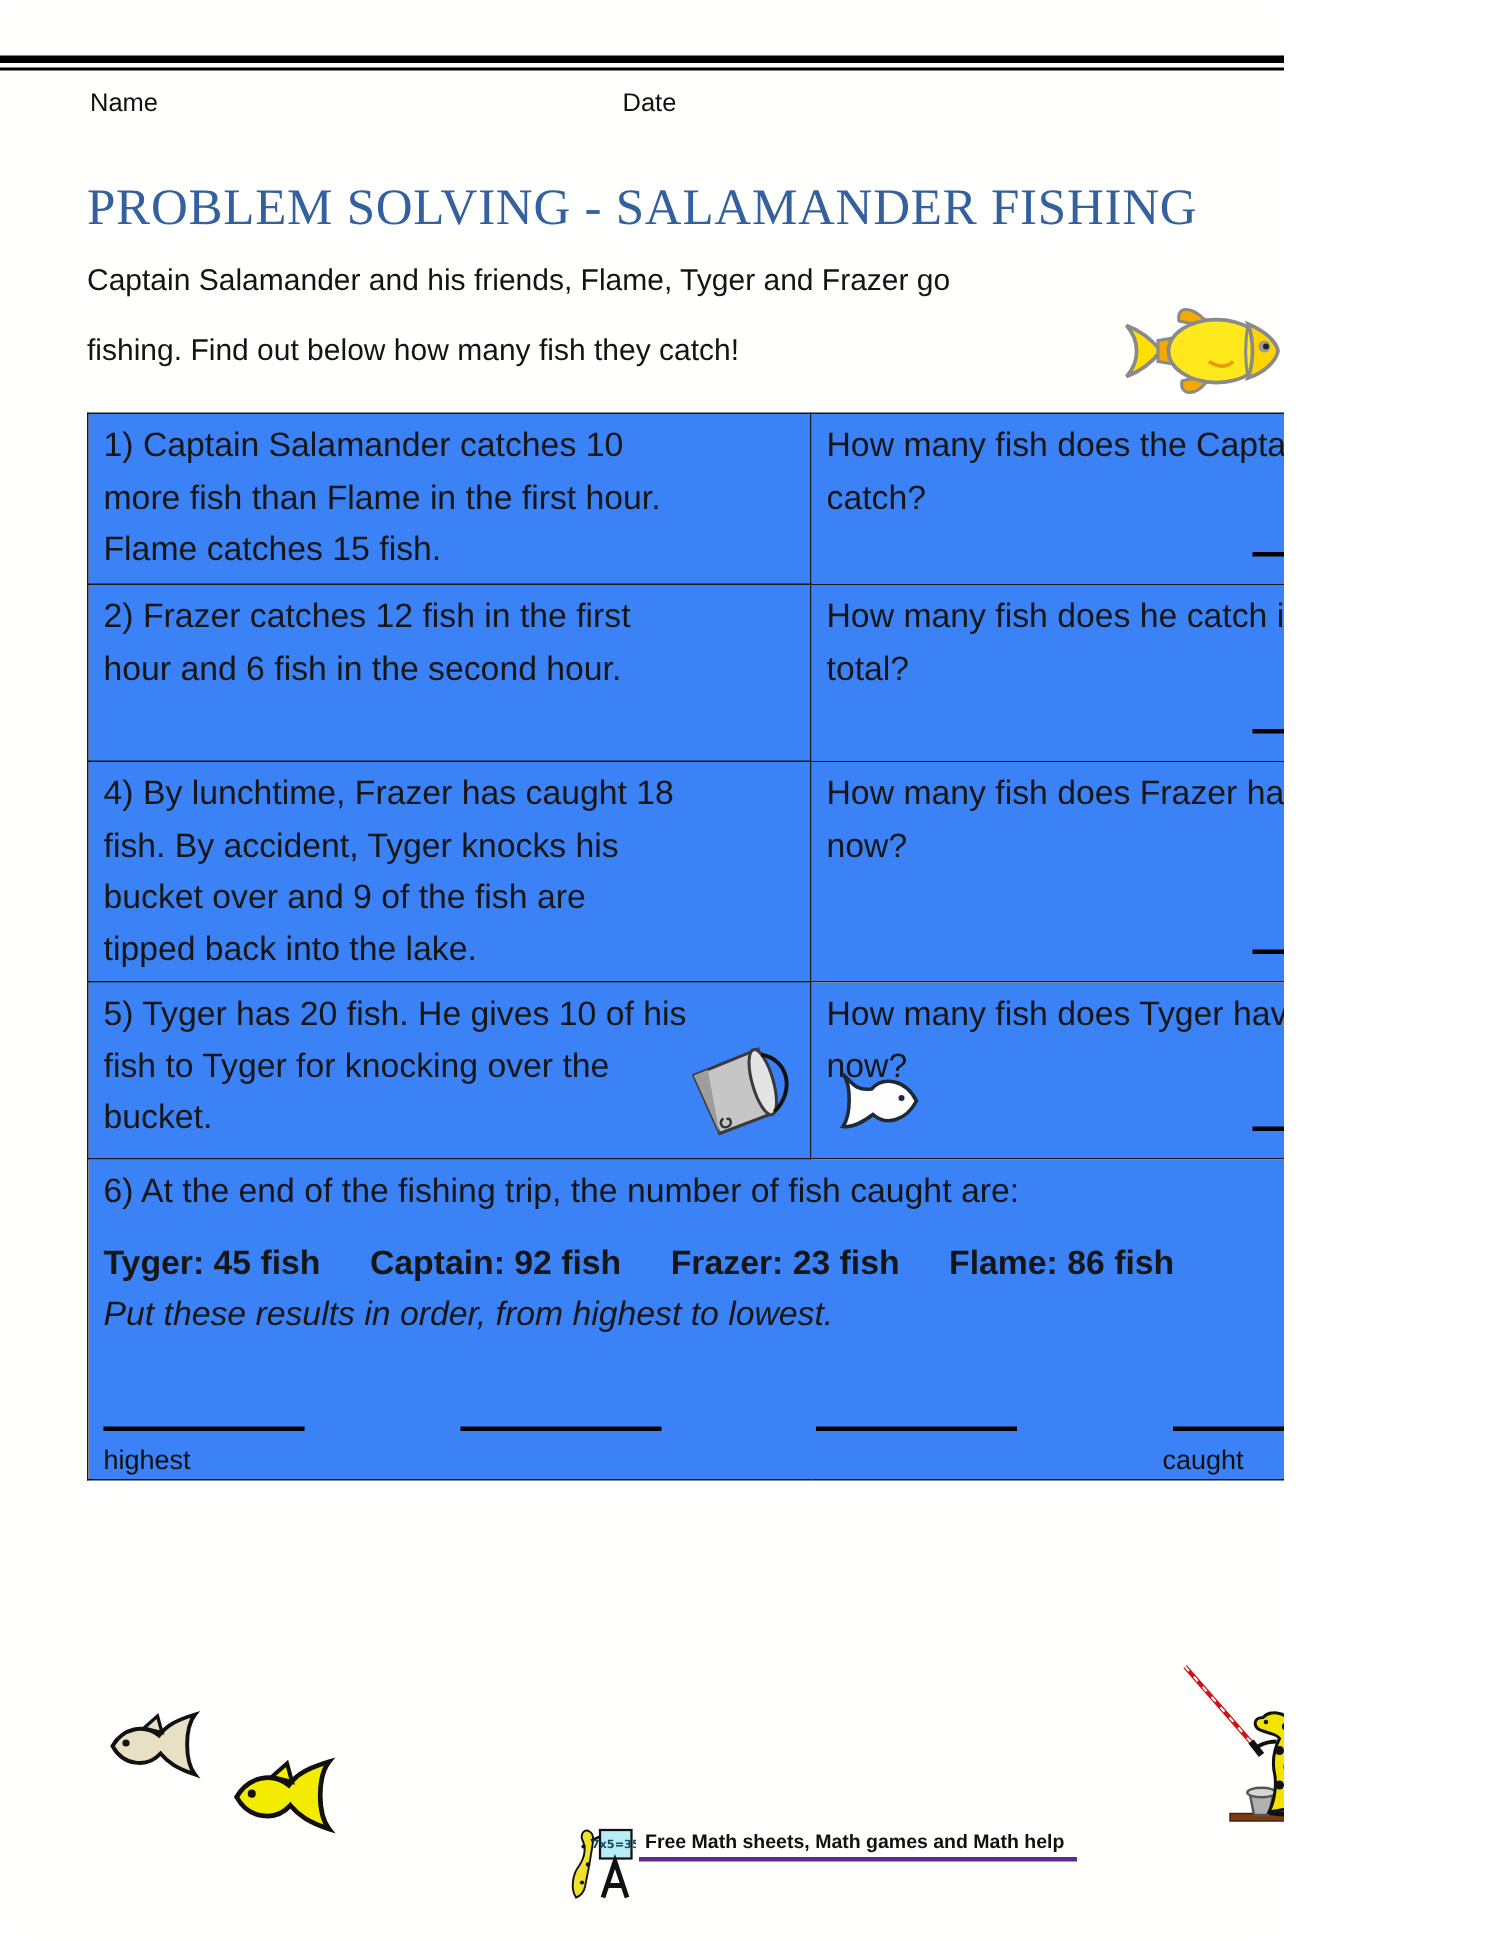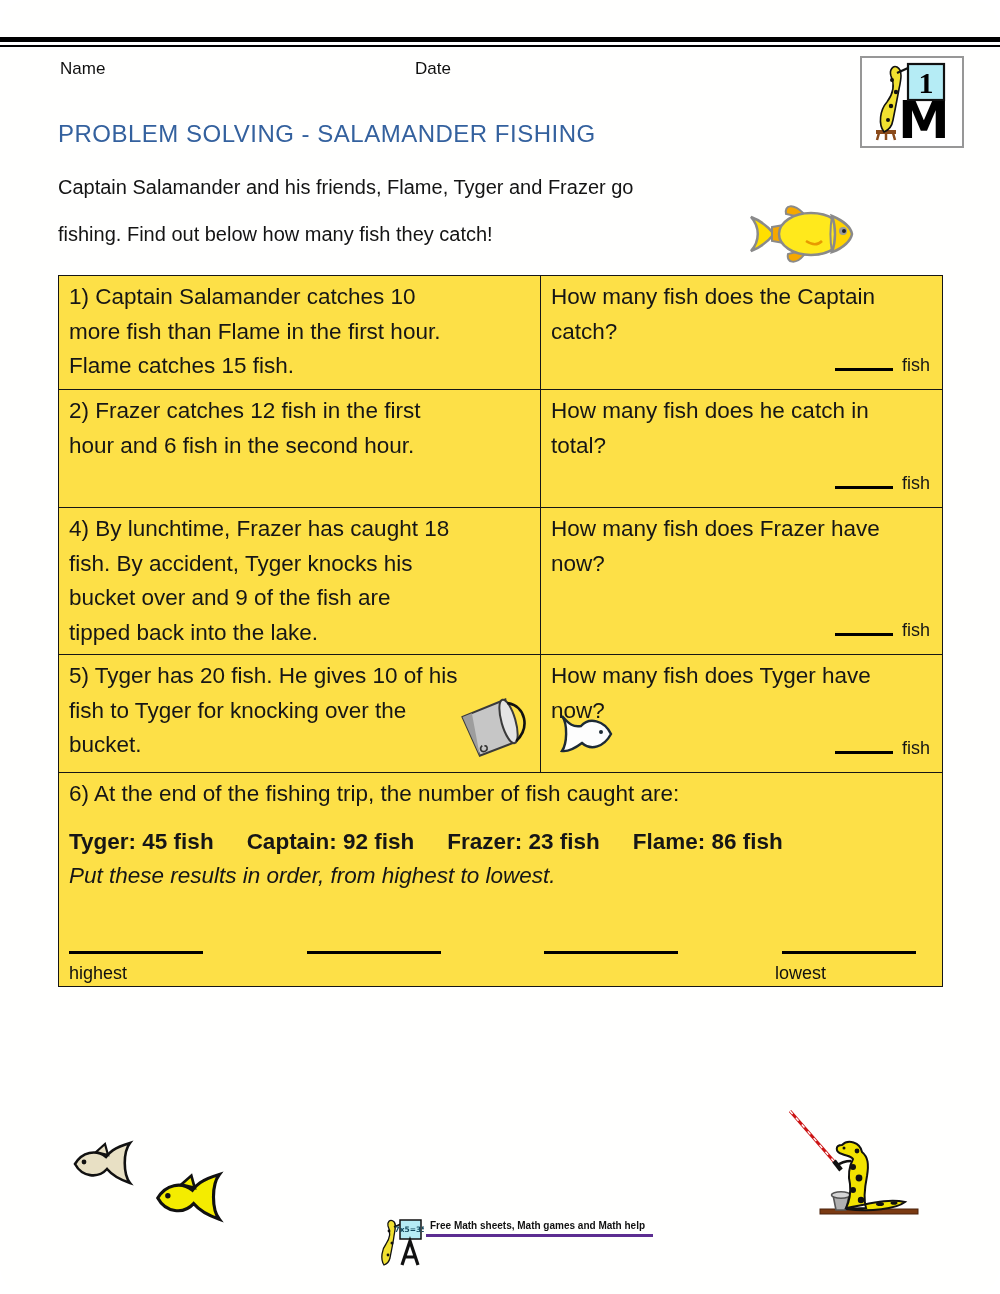--- a/index.html
+++ b/index.html
@@ -1,36 +1,36 @@
 <!DOCTYPE html>
 <html><head>
 <meta charset="utf-8">
 <style>
   html,body{margin:0;padding:0;background:#fff;}
-  .page{position:relative;width:1000px;height:1294px;background:#fffffe;overflow:hidden;
+  .page{position:relative;width:856px;height:1294px;background:#fffffe;overflow:hidden;
         font-family:"Liberation Sans",sans-serif;color:#161616;border-radius:28px;}
 
   .top-rule{position:absolute;left:0;top:37px;width:1000px;height:3px;background:#fff;
             border-top:5px solid #000;border-bottom:2px solid #000;}
 
   .meta-label{position:absolute;top:59px;font-size:17px;color:#101010;}
   .meta-name{left:60px;}  .meta-date{left:415px;}
 
   .logo-box{position:absolute;left:860px;top:56px;width:100px;height:88px;border:2px solid #979797;background:#fff;}
 
-  .page-title{position:absolute;left:58px;top:120px;font-family:Liberation Sans, sans-serif;
-              font-size:24px;color:#34619e;letter-spacing:.5px;white-space:nowrap;}
+  .page-title{position:absolute;left:58px;top:120px;font-family:Liberation Serif, serif;
+              font-size:34px;color:#34619e;letter-spacing:.5px;white-space:nowrap;}
 
   .intro{position:absolute;left:58px;top:164px;font-size:20px;line-height:47px;
          white-space:pre-line;color:#141414;}
   .intro-fish{position:absolute;left:748px;top:201px;}
 
   table.problems{position:absolute;left:58px;top:275px;width:884px;border-collapse:collapse;table-layout:fixed;}
   table.problems td{border:1px solid #161616;vertical-align:top;padding:4px 10px;
-                    font-size:22.5px;line-height:34.5px;box-sizing:border-box;background:#fde047;}
+                    font-size:22.5px;line-height:34.5px;box-sizing:border-box;background:#3b82f6;}
   td.qcell{position:relative;}
   .pre{white-space:pre-line;}
   .answer{position:absolute;right:12px;bottom:7px;white-space:nowrap;font-size:18px;}
   .blank{display:inline-block;width:58px;height:18px;border-bottom:3px solid #000;margin-right:9px;}
 
   .r1 td{height:114px;} .r2 td{height:118px;} .r3 td{height:115px;}
   .r4 td{height:143px;} .r5 td{height:118px;} .r6 td{height:214px;position:relative;}
 
   .p6-results{margin-top:13px;}
   .p6-results span{font-weight:bold;margin-right:33px;}
@@ -43,21 +43,21 @@
 
   .bucket-art{position:absolute;left:452px;top:694px;z-index:3;}
   .sketch-fish{position:absolute;left:556px;top:708px;z-index:3;}
 
   .tan-fish{position:absolute;left:68px;top:1139px;}
   .yellow-fish{position:absolute;left:146px;top:1170px;}
   .fishing-scene{position:absolute;left:778px;top:1104px;}
 
   .footer{position:absolute;left:374px;top:1217px;display:flex;align-items:flex-start;}
   .footer-text{margin-left:2px;}
-  .tagline{font-size:10px;font-weight:bold;color:#111;padding:3px 8px 3px 4px;
+  .tagline{font-size:13px;font-weight:bold;color:#111;padding:3px 8px 3px 4px;
            border-bottom:3px solid #5c2d91;white-space:nowrap;}
   .domain-text{font-family:"DejaVu Sans",sans-serif;font-size:19px;font-weight:bold;
                letter-spacing:1.5px;margin-top:2px;color:#1b1b1b;white-space:nowrap;}
   @supports (-webkit-text-stroke:1px black){
     .domain-text{-webkit-text-stroke:1.1px #161616;color:#fff;}
   }
   .domain-text::first-letter{font-size:29px;}
 </style>
 </head>
 <body>
@@ -164,21 +164,21 @@
         <div>6) At the end of the fishing trip, the number of fish caught are:</div>
         <div class="p6-results">
           <span>Tyger: 45 fish</span><span>Captain: 92 fish</span><span>Frazer: 23 fish</span><span>Flame: 86 fish</span>
         </div>
         <div class="p6-instruction">Put these results in order, from highest to lowest.</div>
         <div class="order-blank ob1"></div>
         <div class="order-blank ob2"></div>
         <div class="order-blank ob3"></div>
         <div class="order-blank ob4"></div>
         <div class="order-label ol-high">highest</div>
-        <div class="order-label ol-low">lowest</div>
+        <div class="order-label ol-low">caught</div>
       </td>
     </tr>
   </tbody>
     </table>
 
   <div class="bucket-art">
     <svg width="82" height="70" viewBox="0 0 82 70">
       <g transform="rotate(-16 41 35)">
         <path d="M15,15 L61,10 L56,54 L21,57 Z" fill="#c6c6c6" stroke="#3a3a3a" stroke-width="2"></path>
         <path d="M15,15 L25,14 L21,57 L21,57 Z" fill="#9d9d9d"></path>

